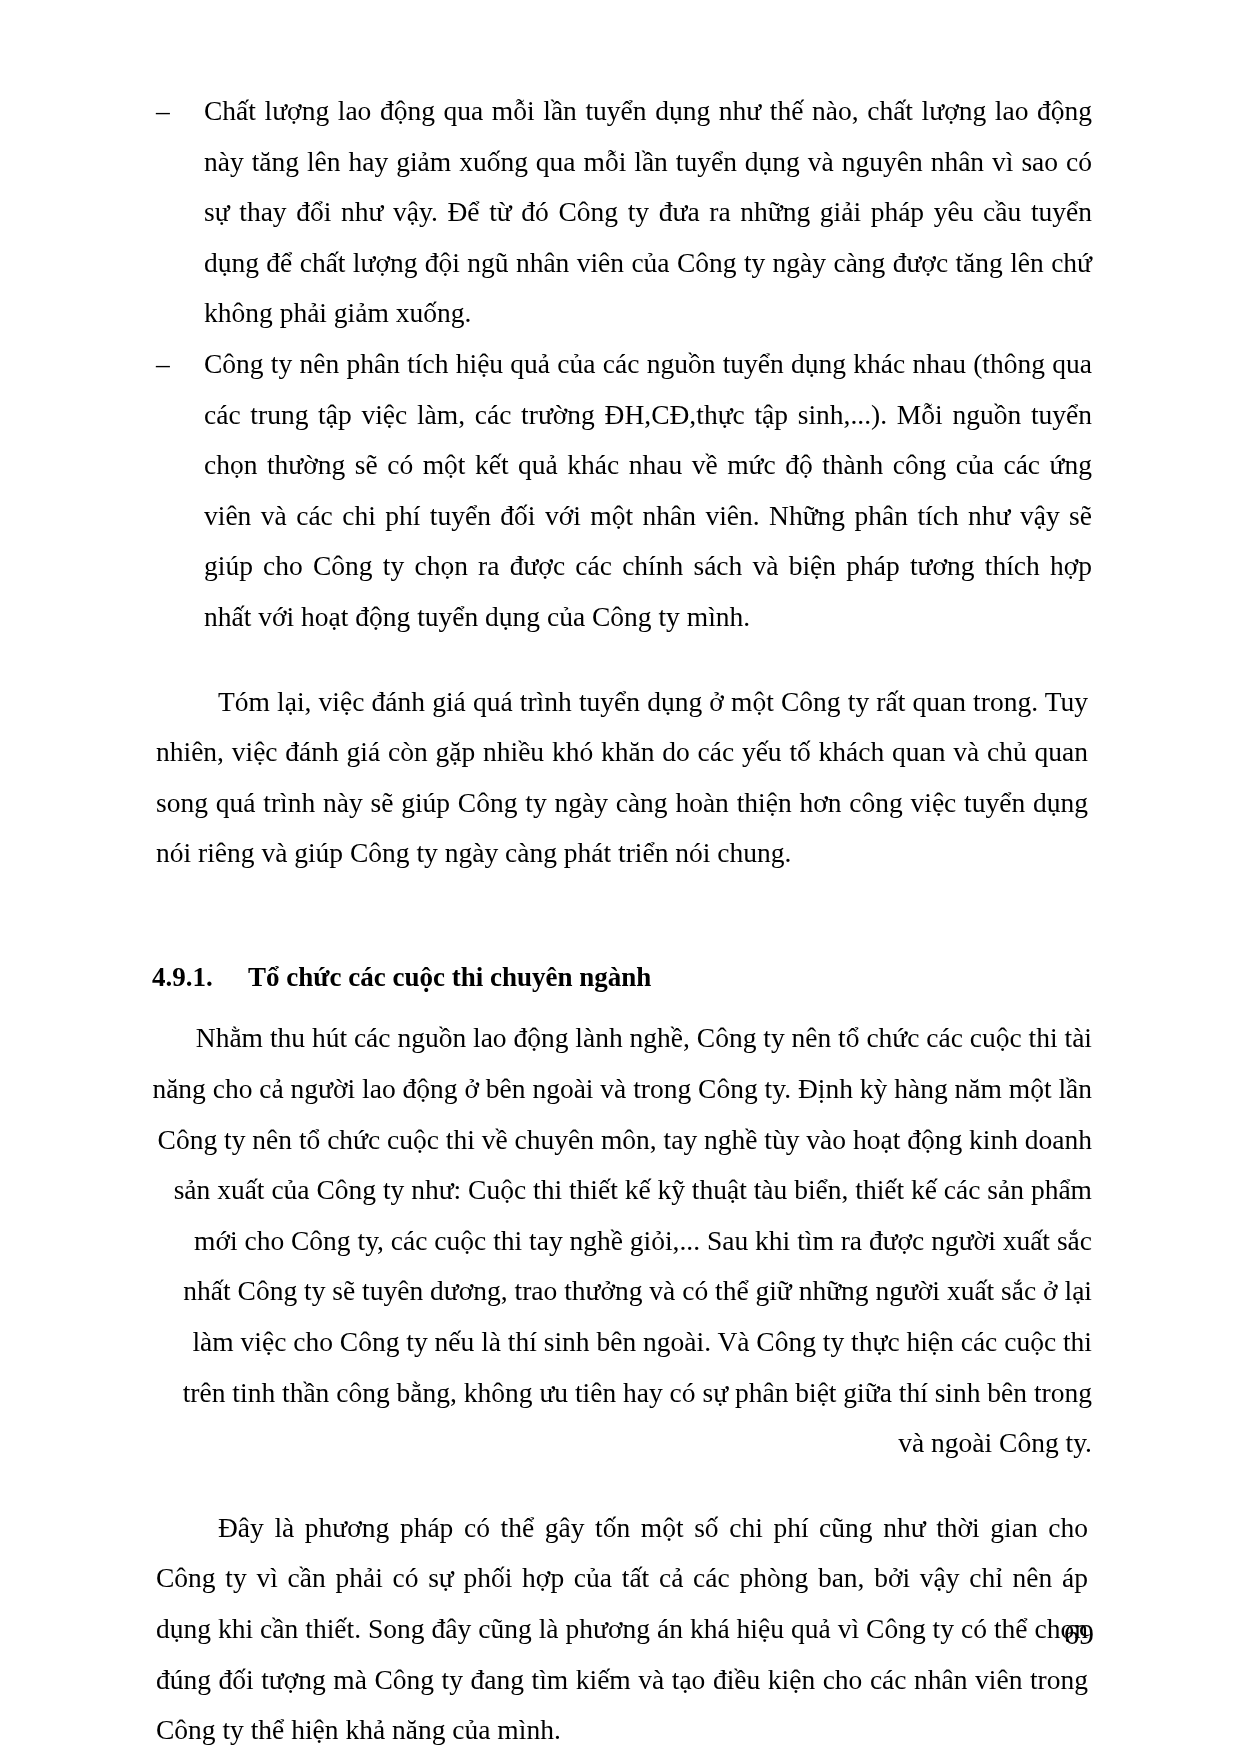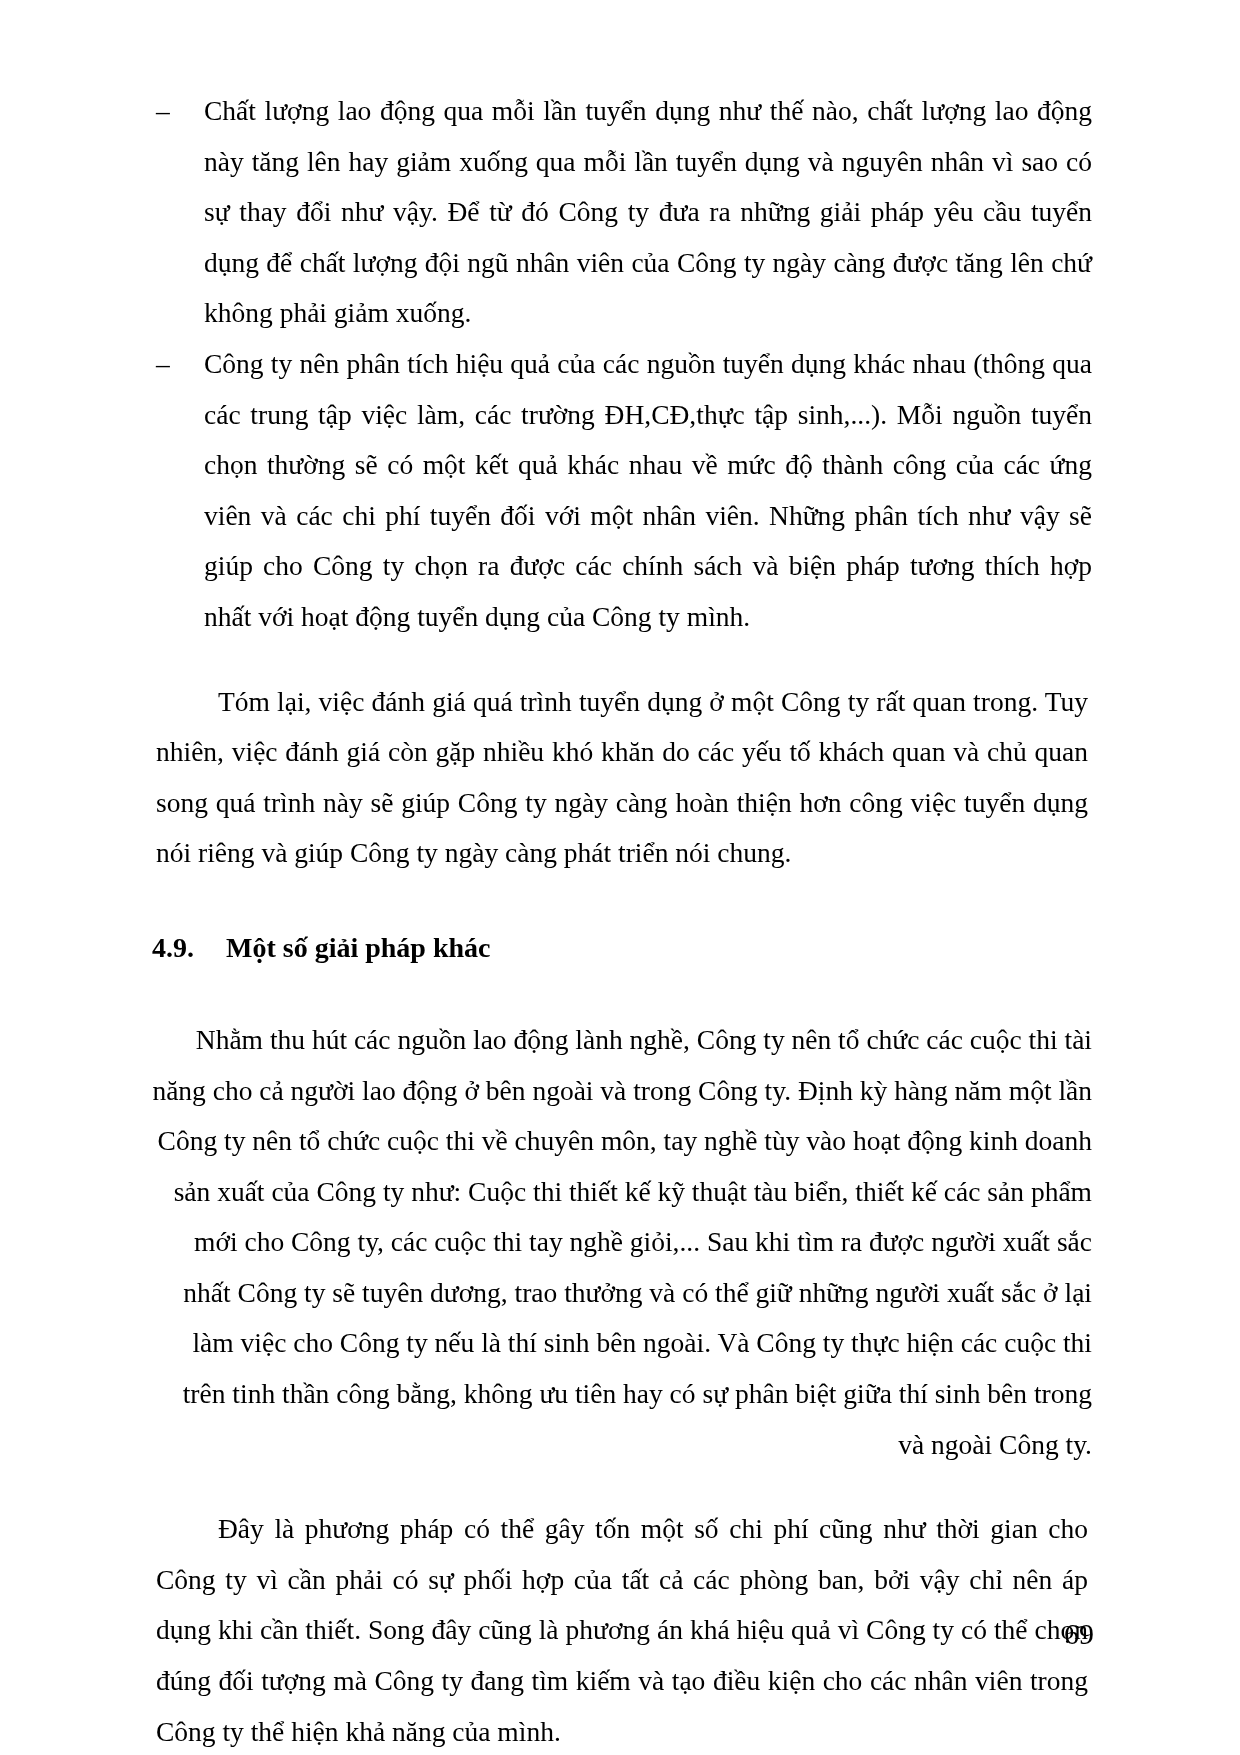--- a/index.html
+++ b/index.html
@@ -112,27 +112,27 @@
       <span class="dash">–</span>
       <span>Công ty nên phân tích hiệu quả của các nguồn tuyển dụng khác nhau (thông qua các trung tập việc làm, các trường ĐH,CĐ,thực tập sinh,...). Mỗi nguồn tuyển chọn thường sẽ có một kết quả khác nhau về mức độ thành công của các ứng viên và các chi phí tuyển đối với một nhân viên. Những phân tích như vậy sẽ giúp cho Công ty chọn ra được các chính sách và biện pháp tương thích hợp nhất với hoạt động tuyển dụng của Công ty mình.</span>
     </p>
 
     <div class="spacer-md"></div>
 
     <p class="para">Tóm lại, việc đánh giá quá trình tuyển dụng ở một Công ty rất quan trong. Tuy nhiên, việc đánh giá còn gặp nhiều khó khăn do các yếu tố khách quan và chủ quan song quá trình này sẽ giúp Công ty ngày càng hoàn thiện hơn công việc tuyển dụng nói riêng và giúp Công ty ngày càng phát triển nói chung.</p>
 
     <div class="spacer-lg"></div>
 
-    <h2 class="heading">
-      <span class="num">4.9.</span>
-      <span>Một số giải pháp khác</span>
-    </h2>
 
     <div class="spacer-md"></div>
 
+    <h3 class="heading-sub">
+      <span class="num">4.9.1.</span>
+      <span>Tổ chức các cuộc thi chuyên ngành</span>
+    </h3>
 
     <div class="spacer-sm"></div>
 
     <p class="para-centered">Nhằm thu hút các nguồn lao động lành nghề, Công ty nên tổ chức các cuộc thi tài năng cho cả người lao động ở bên ngoài và trong Công ty. Định kỳ hàng năm một lần Công ty nên tổ chức cuộc thi về chuyên môn, tay nghề tùy vào hoạt động kinh doanh sản xuất của Công ty như: Cuộc thi thiết kế kỹ thuật tàu biển, thiết kế các sản phẩm mới cho Công ty, các cuộc thi tay nghề giỏi,... Sau khi tìm ra được người xuất sắc nhất Công ty sẽ tuyên dương, trao thưởng và có thể giữ những người xuất sắc ở lại làm việc cho Công ty nếu là thí sinh bên ngoài. Và Công ty thực hiện các cuộc thi trên tinh thần công bằng, không ưu tiên hay có sự phân biệt giữa thí sinh bên trong và ngoài Công ty.</p>
 
     <div class="spacer-md"></div>
 
     <p class="para">Đây là phương pháp có thể gây tốn một số chi phí cũng như thời gian cho Công ty vì cần phải có sự phối hợp của tất cả các phòng ban, bởi vậy chỉ nên áp dụng khi cần thiết. Song đây cũng là phương án khá hiệu quả vì Công ty có thể chọn đúng đối tượng mà Công ty đang tìm kiếm và tạo điều kiện cho các nhân viên trong Công ty thể hiện khả năng của mình.</p>
 
   </div>

